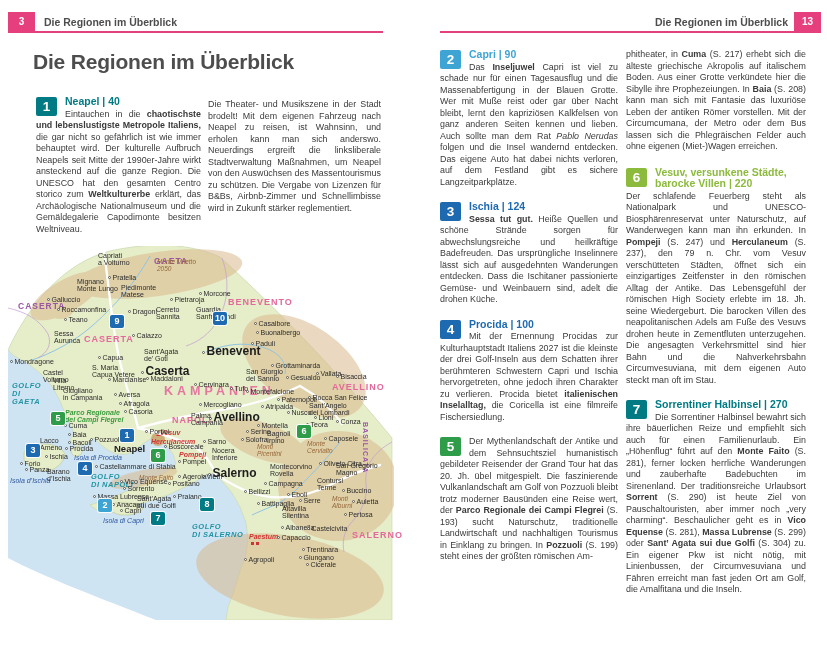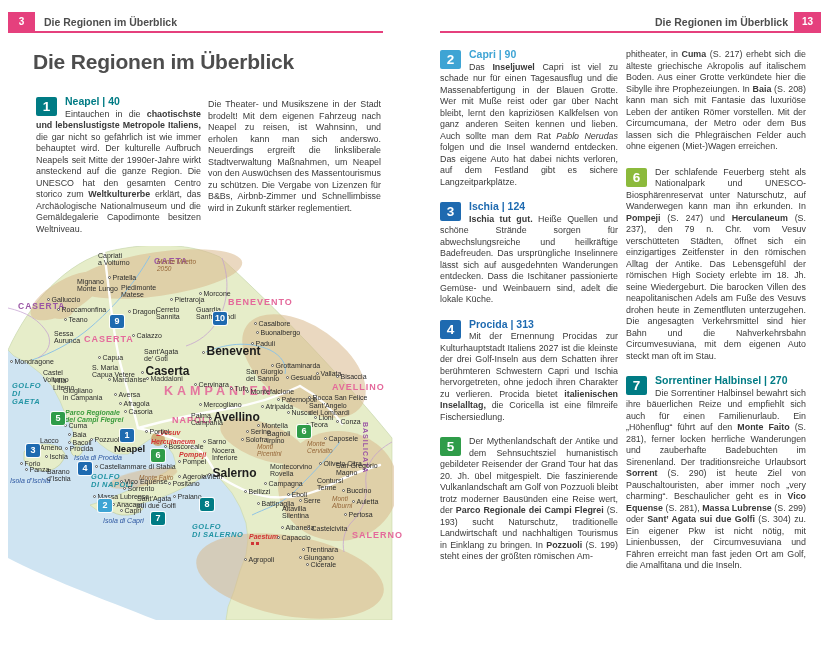--- a/index.html
+++ b/index.html
@@ -309,37 +309,39 @@
 
     <div class="col" style="left:440px;top:49px;width:178px;">
       <div class="sec">
         <div class="badge bg-lightblue">2</div>
         <h3 class="c-lightblue">Capri | 90</h3>
         <p class="body"><span>Das </span><span class="b">Inseljuwel</span><span> Capri ist viel zu schade nur für einen Tagesausflug und die Massenabfertigung in der Blauen Grotte. Wer mit Muße reist oder gar über Nacht bleibt, lernt den kapriziösen Kalkfelsen von ganz anderen Seiten kennen und lieben. Auch sollte man dem Rat </span><span class="i">Pablo Nerudas</span><span> folgen und die Insel wandernd entdecken. Das eigene Auto hat dabei nichts verloren, auf dem Festland gibt es sichere Langzeitparkplätze.</span></p>
       </div>
       <div class="sec">
         <div class="badge bg-blue">3</div>
         <h3 class="c-blue">Ischia | 124</h3>
-        <p class="body"><span class="b">Ischia tut gut.</span><span> Heiße Quellen und schöne Strände sorgen für abwechslungsreiche und heilkräftige Badefreuden. Das ursprüngliche Inselinnere lässt sich auf ausgedehnten Wanderungen entdecken. Dass die Ischitaner passionierte Gemüse- und Weinbauern sind, adelt die lokale Küche.</span></p>
+        <p class="body"><span class="b">Sessa tut gut.</span><span> Heiße Quellen und schöne Strände sorgen für abwechslungsreiche und heilkräftige Badefreuden. Das ursprüngliche Inselinnere lässt sich auf ausgedehnten Wanderungen entdecken. Dass die Ischitaner passionierte Gemüse- und Weinbauern sind, adelt die drohen Küche.</span></p>
       </div>
       <div class="sec">
         <div class="badge bg-blue">4</div>
-        <h3 class="c-blue">Procida | 313</h3>
+        <h3 class="c-blue">Procida | 100</h3>
         <p class="body"><span>Mit der Ernennung Procidas zur Kulturhauptstadt Italiens 2027 ist die kleinste der drei Golf-Inseln aus dem Schatten ihrer berühmteren Schwestern Capri und Ischia hervorgetreten, ohne jedoch ihren Charakter zu verlieren. Procida bietet </span><span class="b">italienischen Inselalltag,</span><span> die Coricella ist eine filmreife Fischersiedlung.</span></p>
       </div>
       <div class="sec">
         <div class="badge bg-green">5</div>
         <p class="body"><span>Der Mythenlandschaft der Antike und dem Sehnsuchtsziel humanistisch gebildeter Reisender der Grand Tour hat das 20. Jh. übel mitgespielt. Die faszinierende Vulkanlandschaft am Golf von Pozzuoli bleibt trotz moderner Bausünden eine Reise wert, der </span><span class="b">Parco Regionale dei Campi Flegrei</span><span> (S. 193) sucht Naturschutz, traditionelle Landwirtschaft und nachhaltigen Tourismus in Einklang zu bringen. In </span><span class="b">Pozzuoli</span><span> (S. 199) steht eines der größten römischen Am-</span></p>
       </div>
     </div>
 
     <div class="col" style="left:626px;top:49px;width:180px;">
       <p class="body" style="margin-bottom:14px;"><span>phitheater, in </span><span class="b">Cuma</span><span> (S. 217) erhebt sich die älteste griechische Akropolis auf italischem Boden. Aus einer Grotte verkündete hier die Sibylle ihre Prophezeiungen. In </span><span class="b">Baia</span><span> (S. 208) kann man sich mit Fantasie das luxuriöse Leben der antiken Römer vorstellen. Mit der Circumcumana, der Metro oder dem Bus lassen sich die Phlegräischen Felder auch ohne eigenen (Miet-)Wagen erreichen.</span></p>
       <div class="sec">
         <div class="badge bg-lightgreen">6</div>
+        <h3 class="c-lightgreen">Vesuv, versunkene Städte,
+barocke Villen | 220</h3>
         <p class="body"><span>Der schlafende Feuerberg steht als Nationalpark und UNESCO-Biosphärenreservat unter Naturschutz, auf Wanderwegen kann man ihn erkunden. In </span><span class="b">Pompeji</span><span> (S. 247) und </span><span class="b">Herculaneum</span><span> (S. 237), den 79 n. Chr. vom Vesuv verschütteten Städten, öffnet sich ein einzigartiges Zeitfenster in den römischen Alltag der Antike. Das Lebensgefühl der römischen High Society erlebte im 18. Jh. seine Wiedergeburt. Die barocken Villen des neapolitanischen Adels am Fuße des Vesuvs drohen heute in Zementfluten unterzugehen. Die angesagten Verkehrsmittel sind hier Bahn und die Nahverkehrsbahn Circumvesuviana, mit dem eigenen Auto steckt man oft im Stau.</span></p>
       </div>
       <div class="sec">
         <div class="badge bg-teal">7</div>
         <h3 class="c-teal">Sorrentiner Halbinsel | 270</h3>
         <p class="body"><span>Die Sorrentiner Halbinsel bewahrt sich ihre bäuerlichen Reize und empfiehlt sich auch für einen Familienurlaub. Ein „Höhenflug“ führt auf den </span><span class="b">Monte Faito</span><span> (S. 281), ferner locken herrliche Wanderungen und zauberhafte Badebuchten im Sirenenland. Der traditionsreiche Urlaubsort </span><span class="b">Sorrent</span><span> (S. 290) ist heute Ziel von Pauschaltouristen, aber immer noch „very charming“. Beschaulicher geht es in </span><span class="b">Vico Equense</span><span> (S. 281), </span><span class="b">Massa Lubrense</span><span> (S. 299) oder </span><span class="b">Sant’ Agata sui due Golfi</span><span> (S. 304) zu. Ein eigener Pkw ist nicht nötig, mit Linienbussen, der Circumvesuviana und Fähren erreicht man fast jeden Ort am Golf, die Amalfitana und die Inseln.</span></p>
       </div>
     </div>
   </section>
 </div>

